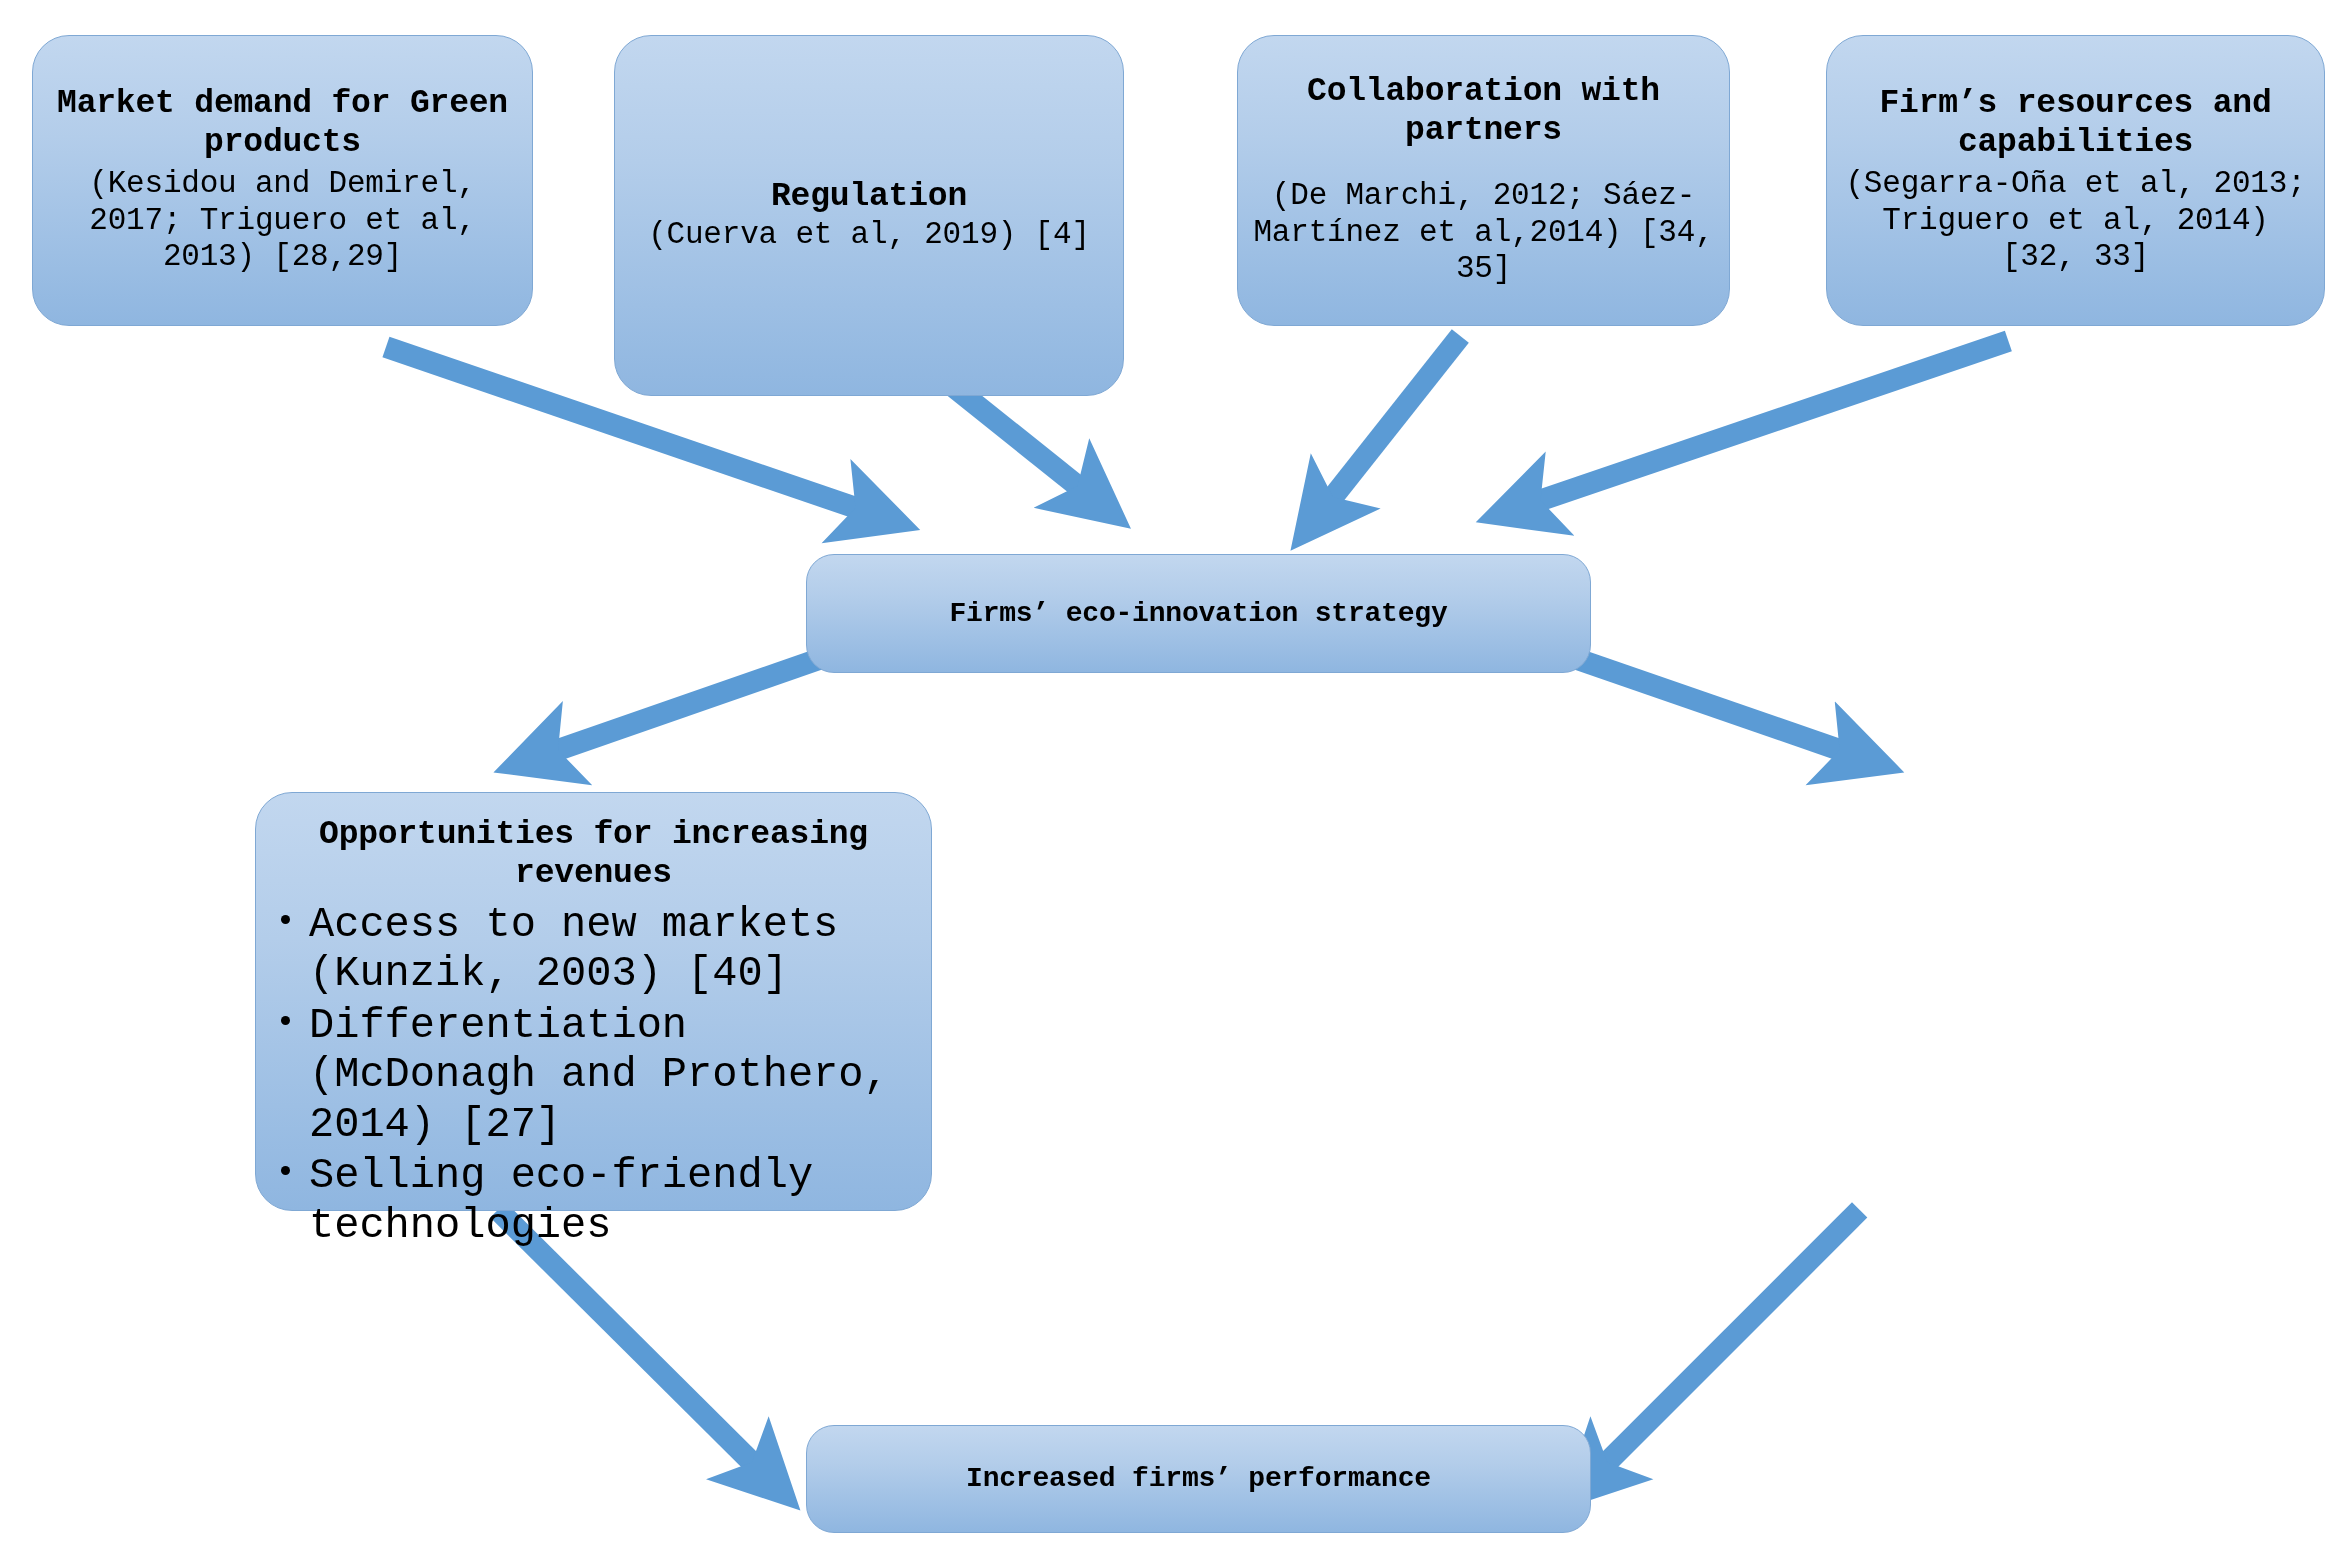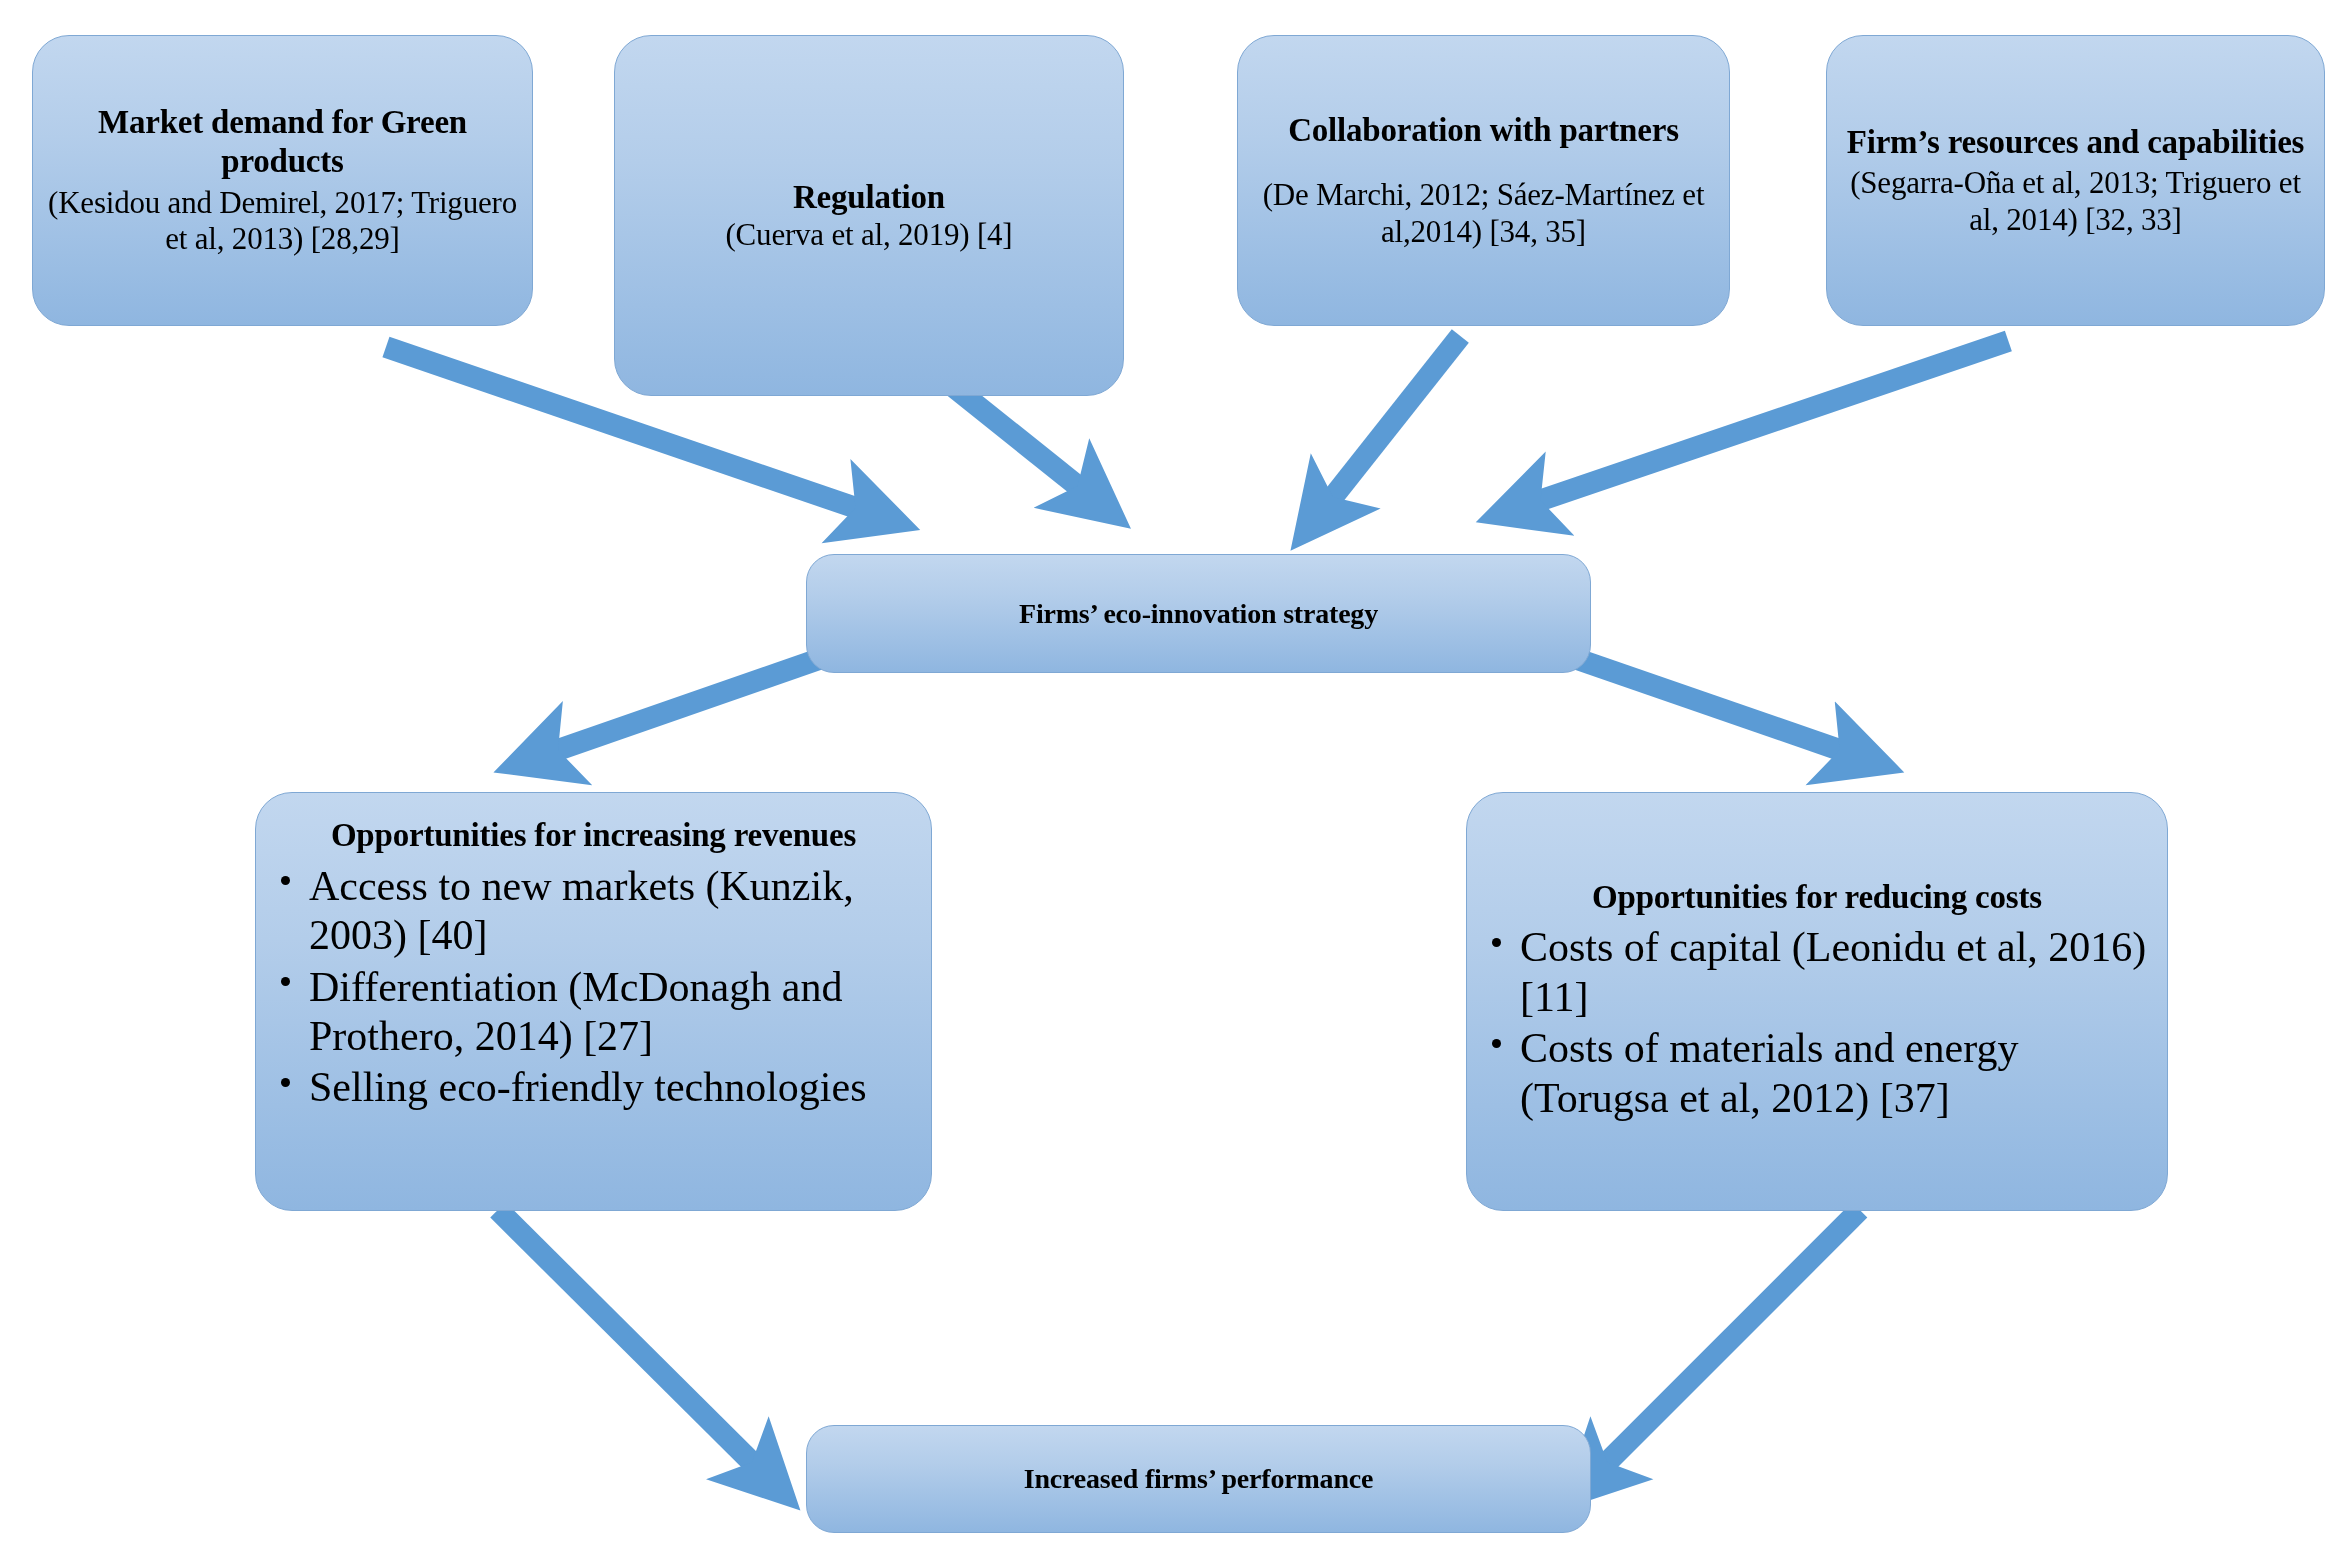--- a/index.html
+++ b/index.html
@@ -6,21 +6,21 @@
     margin: 0;
     padding: 0;
     background: #ffffff;
   }
   #canvas {
     position: relative;
     width: 2330px;
     height: 1566px;
     background: #ffffff;
     overflow: hidden;
-    font-family: Liberation Serif, serif;
+    font-family: Liberation Mono, monospace;
   }
   .node {
     position: absolute;
     box-sizing: border-box;
     border-radius: 37px;
     border: 1.7px solid #7FA8D4;
     background: linear-gradient(to bottom, #C2D7EF 0%, #B3CDEA 35%, #9DBFE4 75%, #8FB6E0 100%);
     display: flex;
     flex-direction: column;
     align-items: center;
@@ -146,32 +146,19 @@
         <span class="dot"></span>
         <span>Differentiation (McDonagh and Prothero, 2014) [27]</span>
       </li>
       <li>
         <span class="dot"></span>
         <span>Selling eco-friendly technologies</span>
       </li>
     </ul>
   </div>
 
-  <div class="node" style="left:1466px; top:792px; width:702px; height:419px; justify-content:center; padding-top:8.4px;">
-    <div class="ttl two-line">Opportunities for reducing costs</div>
-    <ul class="bullets">
-      <li>
-        <span class="dot"></span>
-        <span>Costs of capital (Leonidu et al, 2016) [11]</span>
-      </li>
-      <li>
-        <span class="dot"></span>
-        <span>Costs of materials and energy (Torugsa et al, 2012) [37]</span>
-      </li>
-    </ul>
-  </div>
 
   <div class="node pill" style="left:806px; top:1425px; width:785px; height:108px;">
     <div class="ttl">Increased firms’ performance</div>
   </div>
 
 </div>
 
 
 </body></html>

